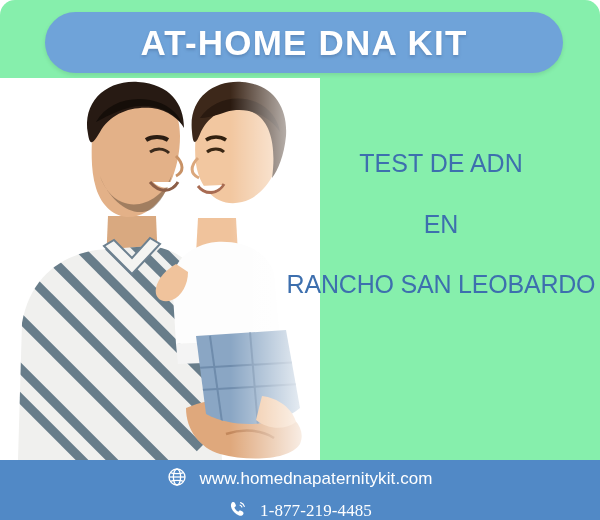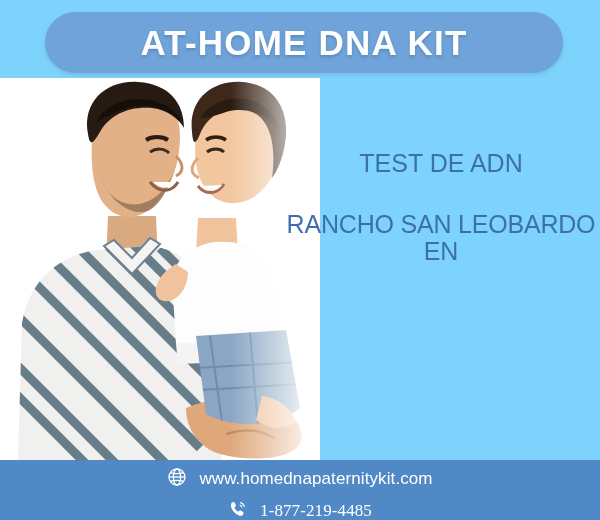--- a/index.html
+++ b/index.html
@@ -6,21 +6,22 @@
   * { margin:0; padding:0; box-sizing:border-box; }
   html, body {
     width:600px; height:520px;
     background:#ffffff;
     font-family:"Liberation Sans", sans-serif;
     overflow:hidden;
   }
   .poster {
     position:relative;
     width:600px; height:520px;
-    background:#7dd3fc;
+    background:#86efac;
+    border-radius:15px;
   }
 
   
   .header-pill {
     position:absolute;
     left:45px; top:12px;
     width:518px; height:61px;
     background:#6fa3d9;
     border-radius:31px;
     display:flex;
@@ -191,22 +192,22 @@
       <path d="M176 186 C166 192 158 200 156 210 C154 220 162 226 172 222 C182 218 188 206 188 194 Z" fill="#f0c39c"></path>
 
       <path d="M262 318 C278 320 292 330 296 344 C286 352 268 352 256 342 Z" fill="#efc39d"></path>
 
       <rect x="0" y="0" width="320" height="382" fill="url(#bgFade)"></rect>
     </svg>
   </div>
 
   <div class="headline-block">
     <div class="headline-line l1">TEST DE ADN</div>
+    <div class="headline-line l2">EN</div>
     <div class="headline-line l3">RANCHO SAN LEOBARDO</div>
-    <div class="headline-line l2">EN</div>
   </div>
 
   <div class="footer">
 
     <div class="footer-row row1">
       <div class="contact-item">
         <span class="ic">
           <svg width="20" height="20" viewBox="0 0 20 20" fill="none" stroke="#ffffff" stroke-width="1.3">
             <circle cx="10" cy="10" r="8"></circle>
             <ellipse cx="10" cy="10" rx="3.6" ry="8"></ellipse>

